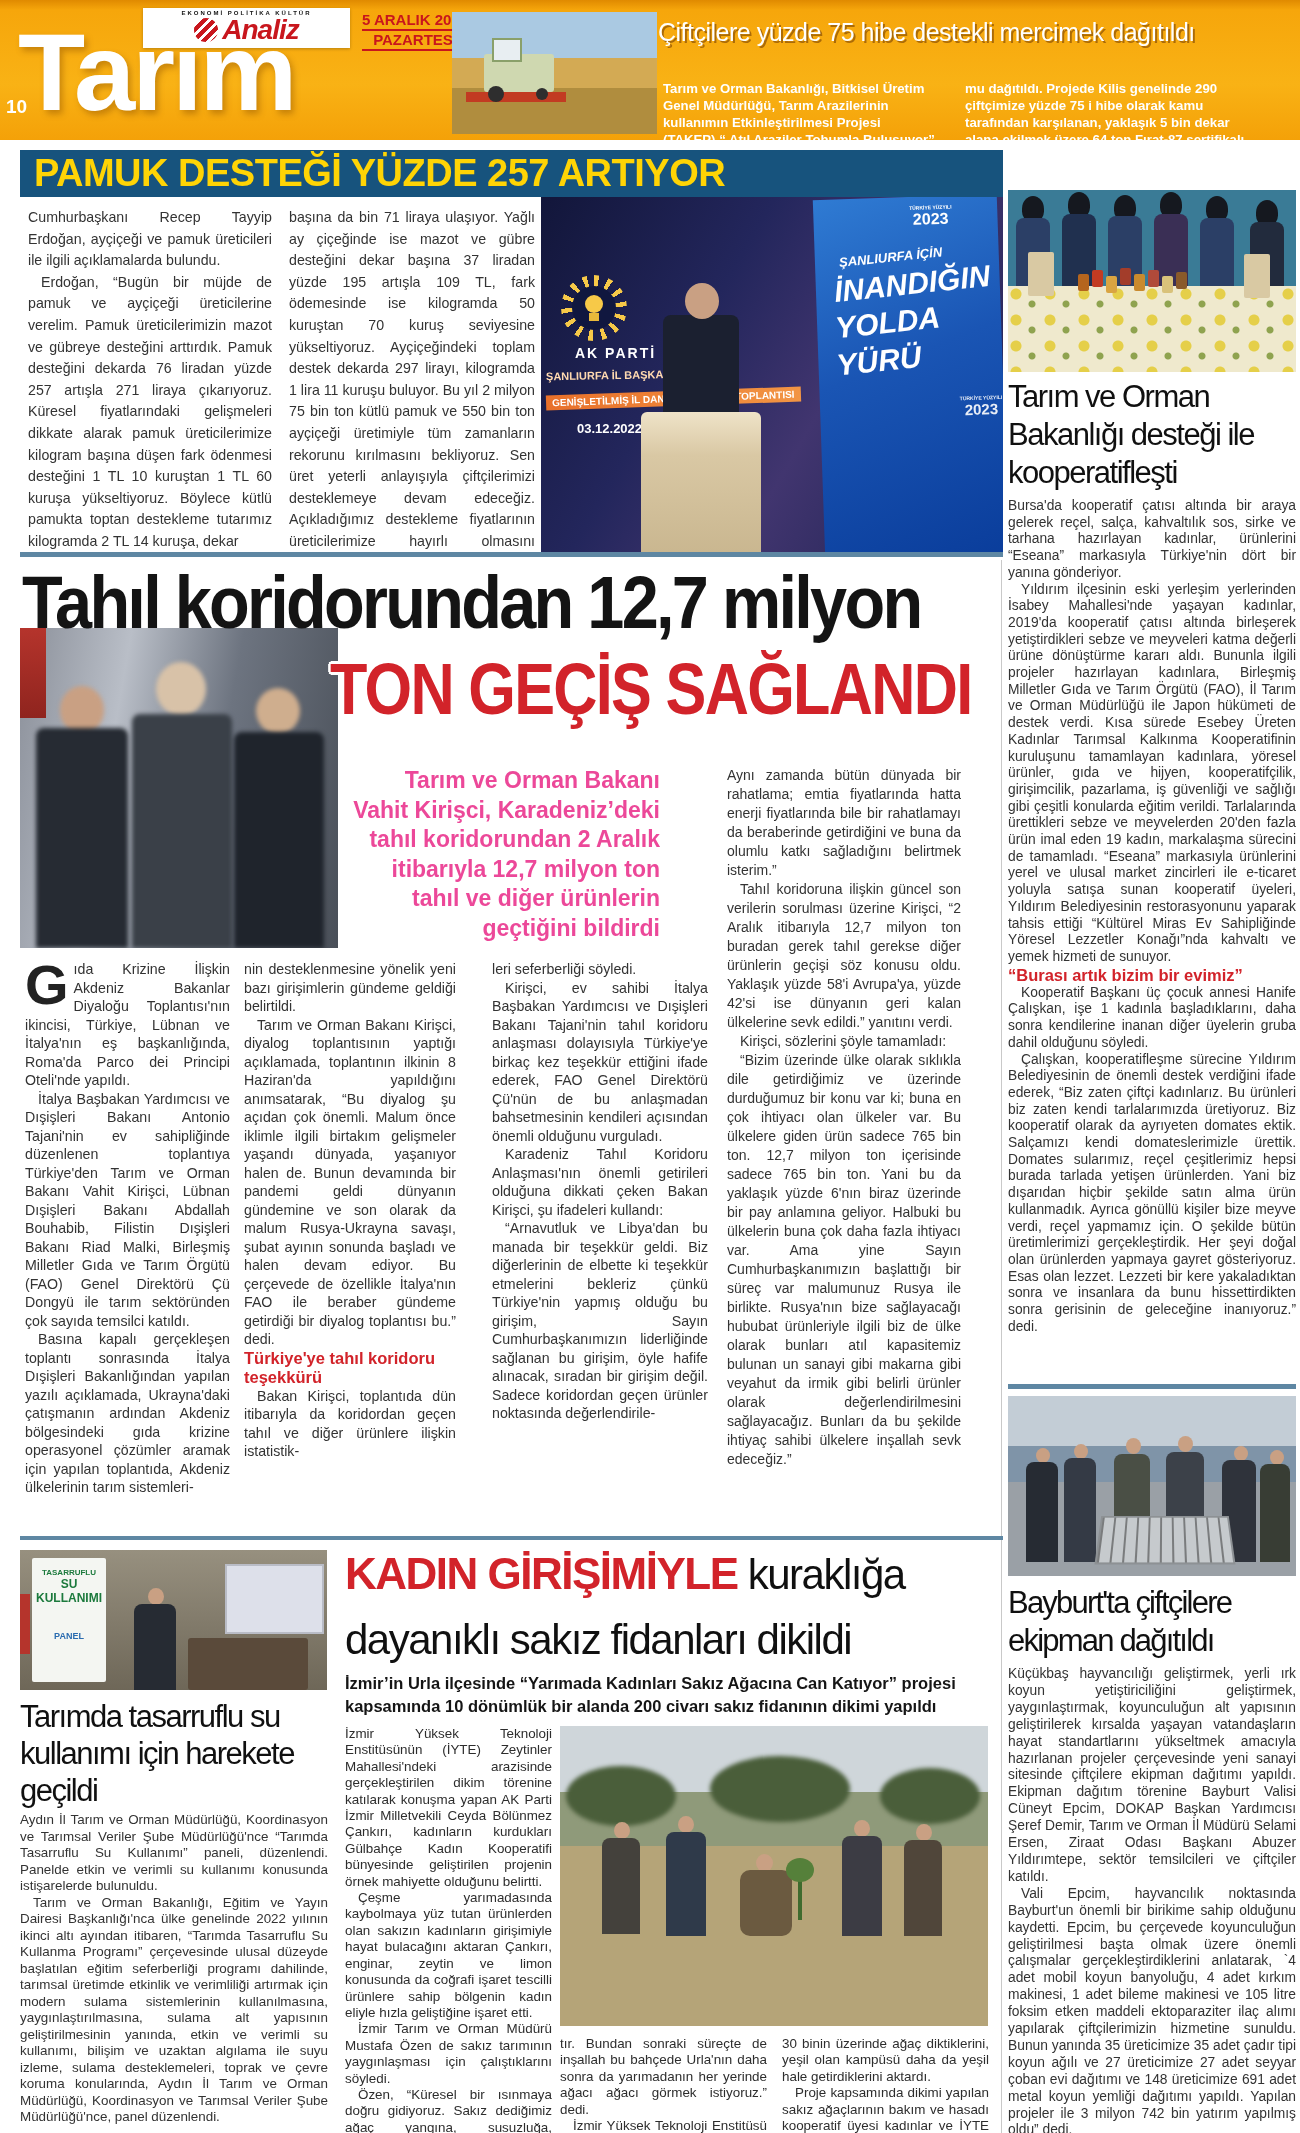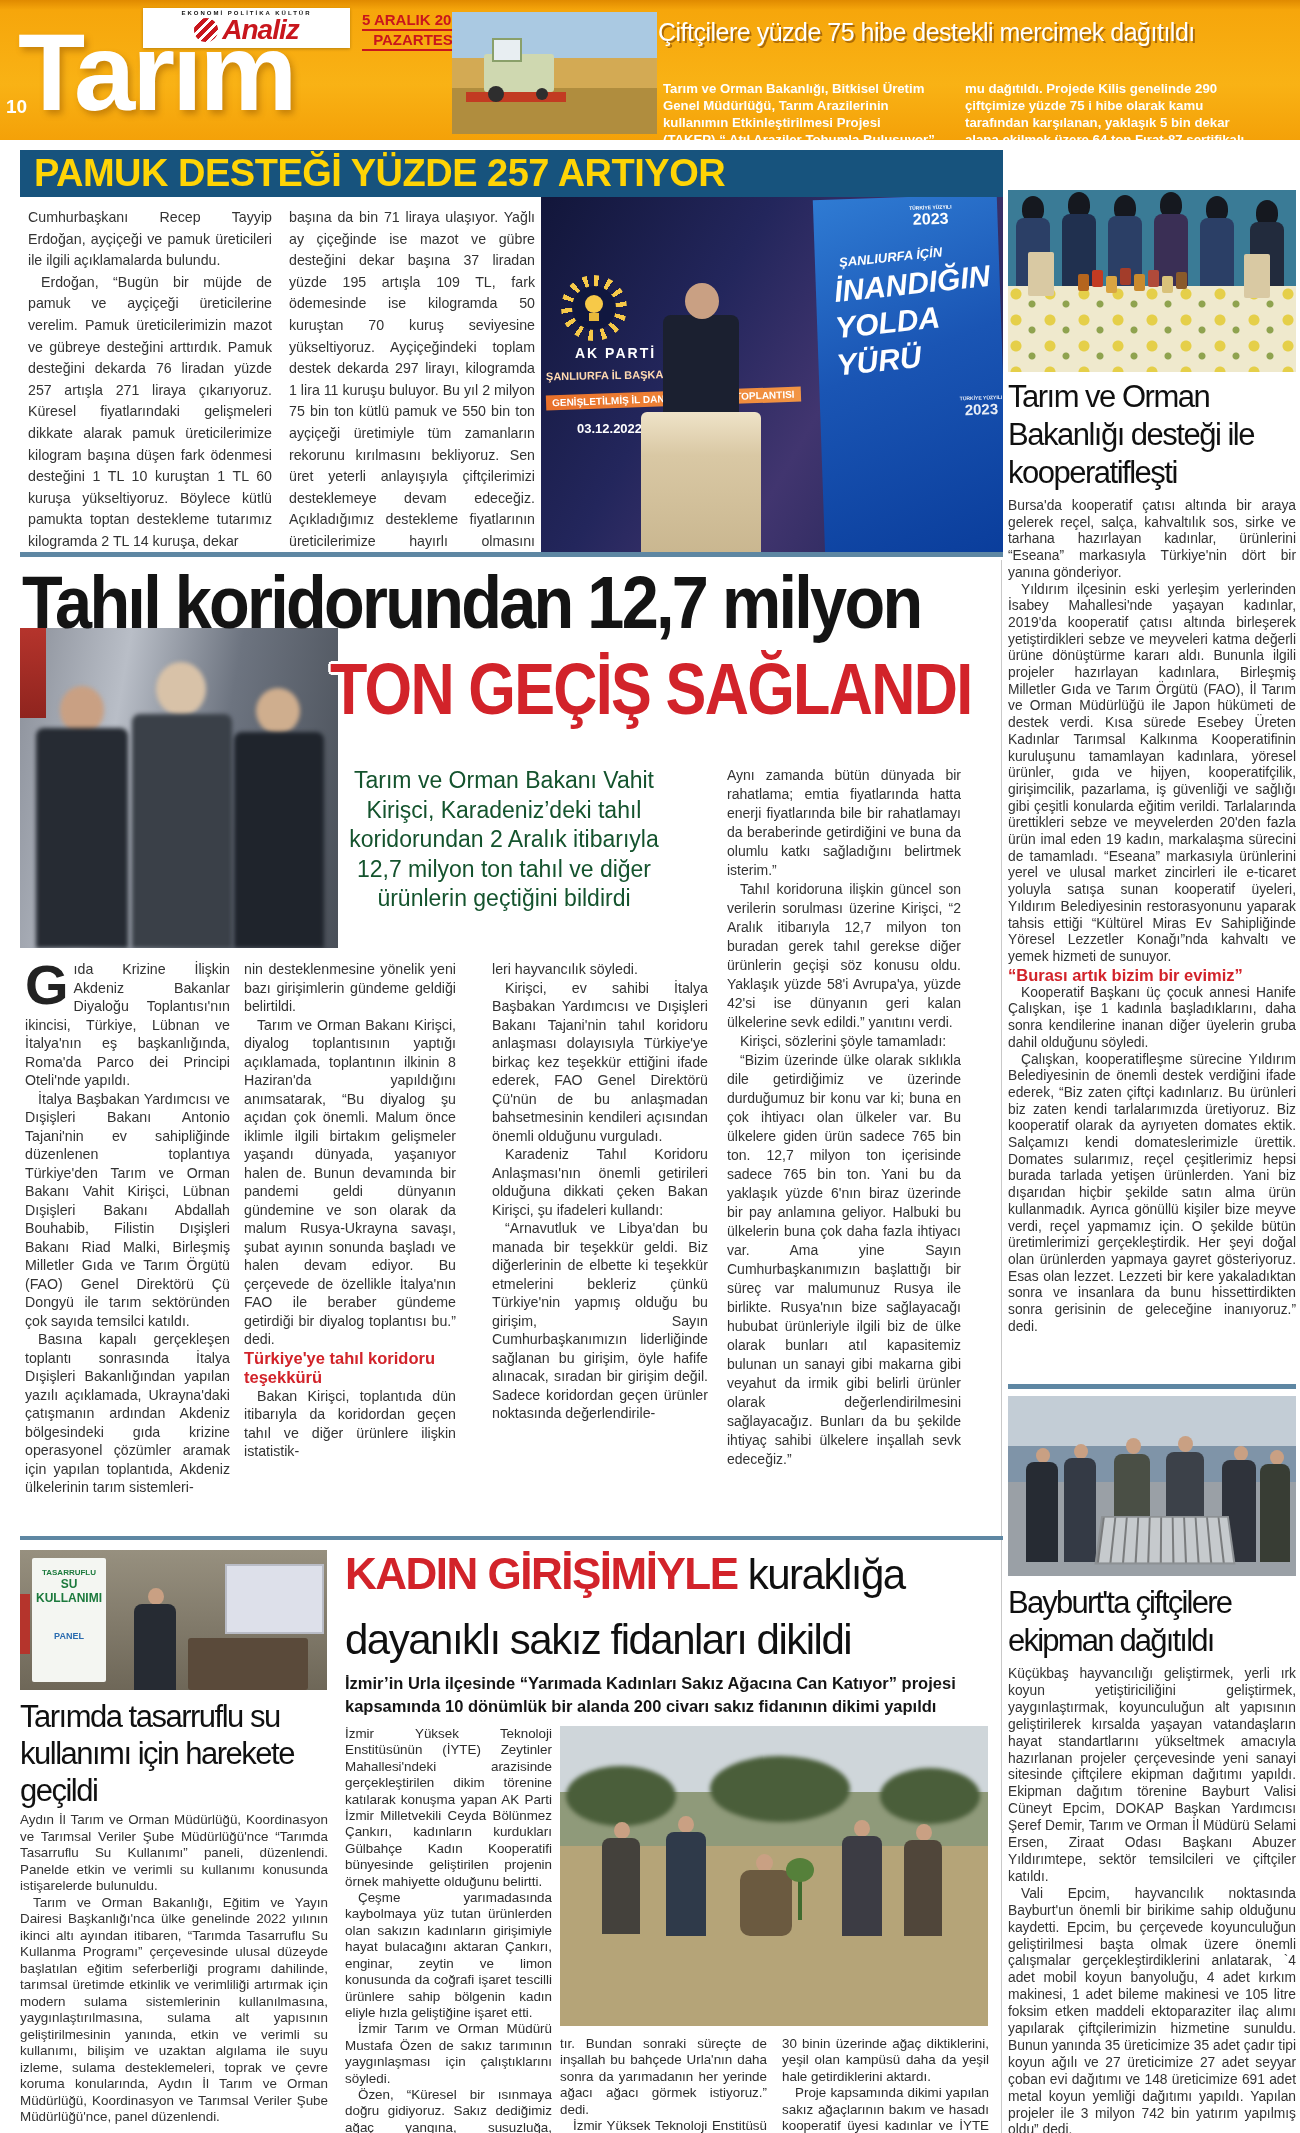--- a/index.html
+++ b/index.html
@@ -39,21 +39,21 @@
   #pamuk-col2{left:289px;width:246px;}
   
   .hrule{position:absolute;background:#5e87a3;}
   #vrule{position:absolute;left:1001px;top:560px;width:1px;height:1573px;background:#c9c9c9;}
   
   #grain-h1{left:22px;top:560px;font-size:74px;font-weight:800;color:#141414;letter-spacing:-3px;
     transform:scaleX(.9);transform-origin:left top;white-space:nowrap;z-index:5;}
   #grain-h2{left:330px;top:648px;font-size:72px;font-weight:800;color:#d2232a;letter-spacing:-2px;
     transform:scaleX(.85);transform-origin:left top;white-space:nowrap;z-index:6;
     text-shadow:-3px 0 0 #fff,3px 0 0 #fff,0 -3px 0 #fff,0 3px 0 #fff,-2px -2px 0 #fff,2px 2px 0 #fff,2px -2px 0 #fff,-2px 2px 0 #fff;}
-  #grain-intro{left:348px;top:766px;width:312px;font-size:23px;line-height:29.5px;font-weight:400;color:#14532d;text-align:center;}
+  #grain-intro{left:348px;top:766px;width:312px;font-size:23px;line-height:29.5px;font-weight:700;color:#ec4899;text-align:right;}
   .grain-col{top:960px;height:574px;font-size:14.2px;line-height:18.5px;color:#333;}
   #grain-col1{left:25px;width:205px;}
   #grain-col2{left:244px;width:212px;}
   #grain-col3{left:492px;width:216px;}
   #grain-col4{left:727px;top:766px;height:768px;width:234px;font-size:14px;line-height:19px;color:#333;}
   .dropcap{float:left;font-size:56px;line-height:46px;font-weight:700;color:#222;padding:2px 5px 0 0;}
   .red-sub{color:#d2232a;font-weight:800;font-size:16.5px;line-height:19px;margin:8px 0 6px 0;text-align:left;text-indent:0 !important;}
   
   .sec-head{position:absolute;font-weight:400;color:#101010;font-size:31px;line-height:38px;letter-spacing:-1.5px;text-align:left;}
   .sec-body{font-size:13.8px;line-height:16.7px;color:#333;}
@@ -242,21 +242,21 @@
 </div>
 
 <div id="grain-col2" class="txt grain-col">
   <p class="first">nin desteklenmesine yönelik yeni bazı girişimlerin gündeme geldiği belirtildi.</p>
   <p>Tarım ve Orman Bakanı Kirişci, diyalog toplantısının yaptığı açıklamada, toplantının ilkinin 8 Haziran'da yapıldığını anımsatarak, “Bu diyalog şu açıdan çok önemli. Malum önce iklimle ilgili birtakım gelişmeler yaşandı dünyada, yaşanıyor halen de. Bunun devamında bir pandemi geldi dünyanın gündemine ve son olarak da malum Rusya-Ukrayna savaşı, şubat ayının sonunda başladı ve halen devam ediyor. Bu çerçevede de özellikle İtalya'nın FAO ile beraber gündeme getirdiği bir diyalog toplantısı bu.” dedi.</p>
   <p class="red-sub">Türkiye'ye tahıl koridoru teşekkürü</p>
   <p>Bakan Kirişci, toplantıda dün itibarıyla da koridordan geçen tahıl ve diğer ürünlere ilişkin istatistik-</p>
 </div>
 
 <div id="grain-col3" class="txt grain-col">
-  <p class="first">leri hayvancılık söyledi.</p>
+  <p class="first">leri seferberliği söyledi.</p>
   <p>Kirişci, ev sahibi İtalya Başbakan Yardımcısı ve Dışişleri Bakanı Tajani'nin tahıl koridoru anlaşması dolayısıyla Türkiye'ye birkaç kez teşekkür ettiğini ifade ederek, FAO Genel Direktörü Çü'nün de bu anlaşmadan bahsetmesinin kendileri açısından önemli olduğunu vurguladı.</p>
   <p>Karadeniz Tahıl Koridoru Anlaşması'nın önemli getirileri olduğuna dikkati çeken Bakan Kirişci, şu ifadeleri kullandı:</p>
   <p>“Arnavutluk ve Libya'dan bu manada bir teşekkür geldi. Biz diğerlerinin de elbette ki teşekkür etmelerini bekleriz çünkü Türkiye'nin yapmış olduğu bu girişim, Sayın Cumhurbaşkanımızın liderliğinde sağlanan bu girişim, öyle hafife alınacak, sıradan bir girişim değil. Sadece koridordan geçen ürünler noktasında değerlendirile-</p>
 </div>
 
 <div id="vrule"></div>
 
 <div class="sec-head" style="left:1008px;top:378px;width:288px;">Tarım ve Orman Bakanlığı desteği ile kooperatifleşti</div>
 <div class="txt sec-body" style="left:1008px;top:498px;width:288px;height:884px;">
   <p class="first">Bursa'da kooperatif çatısı altında bir araya gelerek reçel, salça, kahvaltılık sos, sirke ve tarhana hazırlayan kadınlar, ürünlerini “Eseana” markasıyla Türkiye'nin dört bir yanına gönderiyor.</p>

